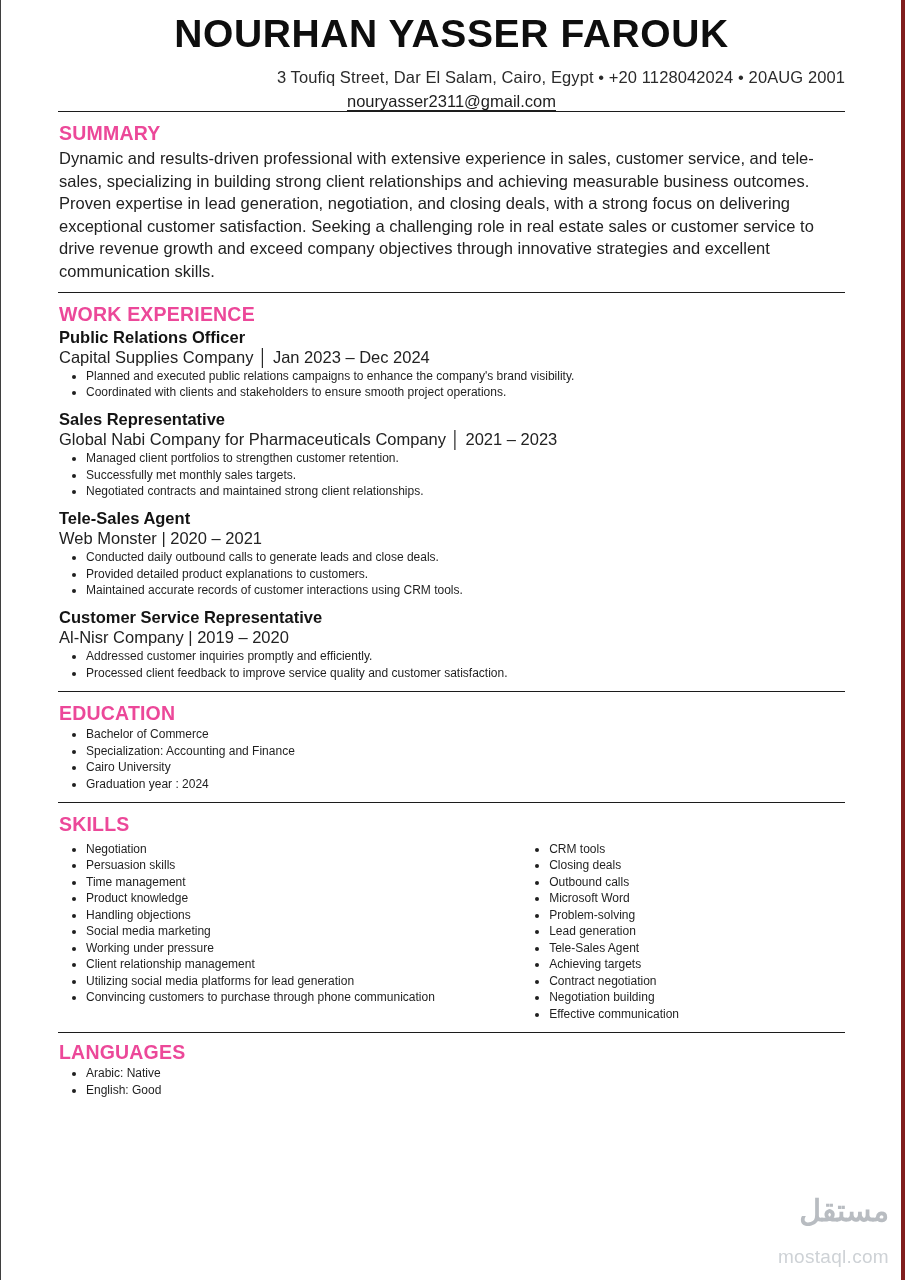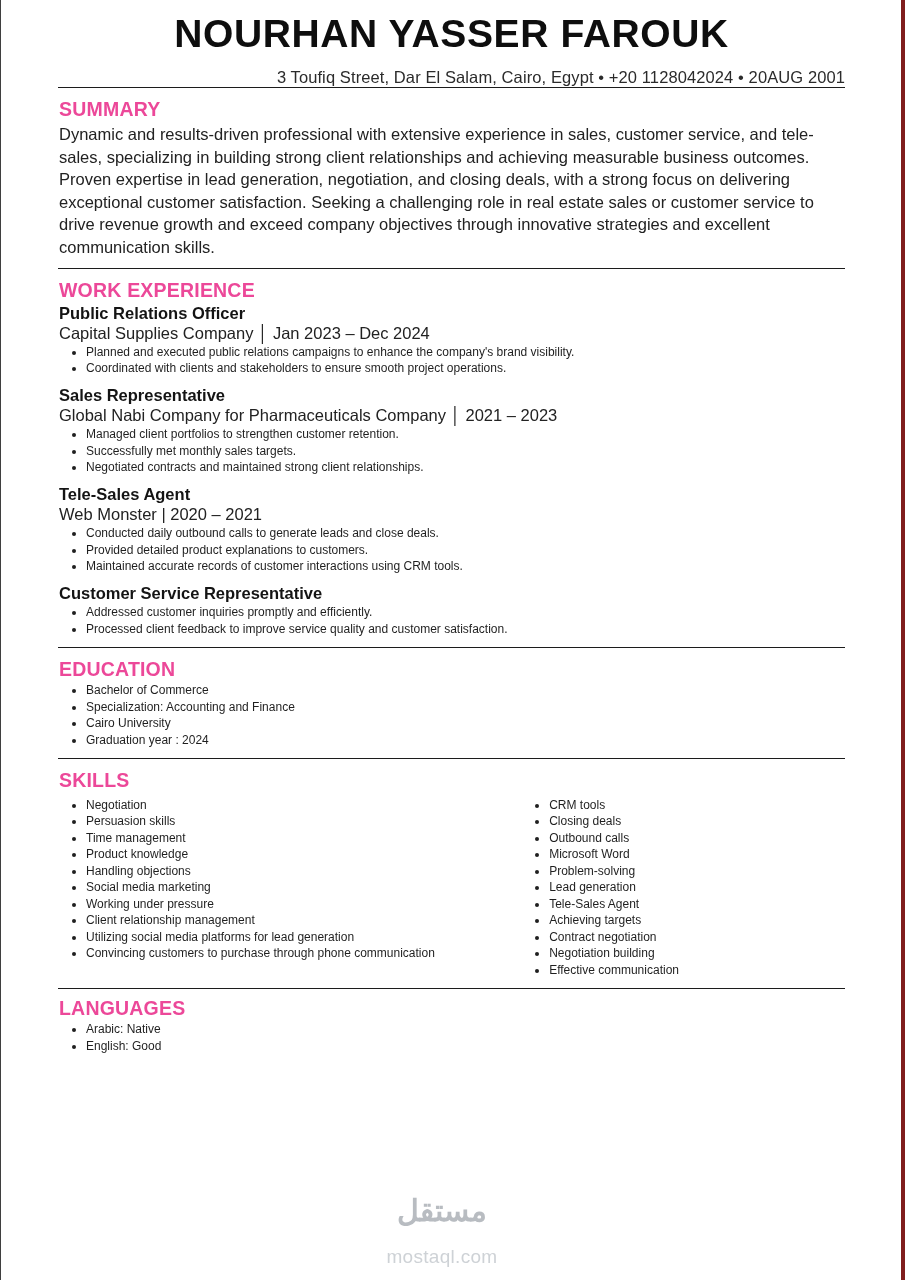--- a/index.html
+++ b/index.html
@@ -81,22 +81,22 @@
     line-height: 1.25;
     color: #1f1f1f;
     margin: 1.5px 0;
   }
   .skills-cols { display: flex; }
   .skills-col-left { width: 59%; }
   .skills-col-right { width: 41%; margin-top: -12px; }
   .languages { padding-top: 8px; }
   .watermark {
     position: absolute;
-    left: 0; right: 18px; bottom: 12px;
-    text-align: center;
+    left: 0; right: 12px; bottom: 12px;
+    text-align: right;
     pointer-events: none;
   }
   .wm-ar {
     font-size: 30px;
     font-weight: 700;
     color: #b8bcc1;
   }
   .wm-latin {
     font-size: 19px;
     color: #ced2d6;
@@ -105,20 +105,23 @@
   }
 </style>
 </head>
 <body>
 
 <div class="page">
 
   <header>
     <h1 class="name">NOURHAN YASSER FAROUK</h1>
     <div class="contact">3 Toufiq Street, Dar El Salam, Cairo, Egypt •  +20 1128042024 •  20AUG 2001</div>
+    <div class="email-row">
+      <a class="email">nouryasser2311@gmail.com</a>
+    </div>
   </header>
 
   <hr class="rule rule-first">
 
   <section class="section summary">
     <h2>SUMMARY</h2>
     <p>Dynamic and results-driven professional with extensive experience in sales, customer service, and tele-sales, specializing in building strong client relationships and achieving measurable business outcomes. Proven expertise in lead generation, negotiation, and closing deals, with a strong focus on delivering exceptional customer satisfaction. Seeking a challenging role in real estate sales or customer service to drive revenue growth and exceed company objectives through innovative strategies and excellent communication skills.</p>
   </section>
 
   <hr class="rule">
@@ -150,20 +153,21 @@
       <div class="company">Web Monster | 2020 – 2021</div>
       <ul class="bullets">
         <li>Conducted daily outbound calls to generate leads and close deals.</li>
         <li>Provided detailed product explanations to customers.</li>
         <li>Maintained accurate records of customer interactions using CRM tools.</li>
       </ul>
     </div>
 
     <div class="job">
       <h3>Customer Service Representative</h3>
+      <div class="company">Al-Nisr Company | 2019 – 2020</div>
       <ul class="bullets">
         <li>Addressed customer inquiries promptly and efficiently.</li>
         <li>Processed client feedback to improve service quality and customer satisfaction.</li>
       </ul>
     </div>
   </section>
 
   <hr class="rule">
 
   <section class="section education">

